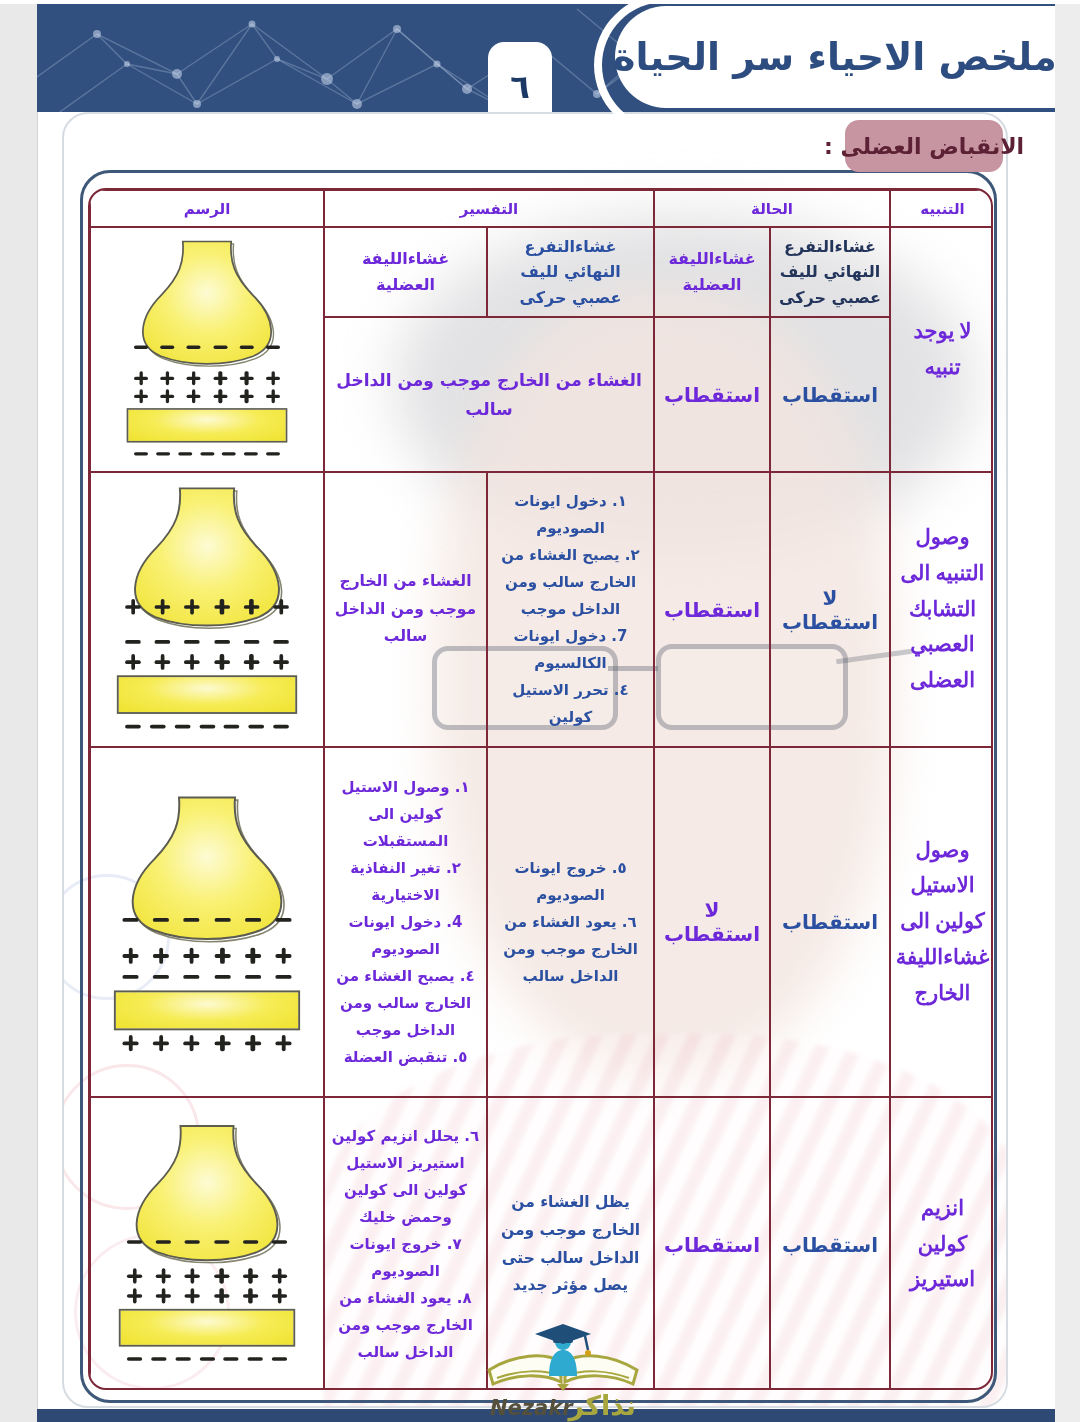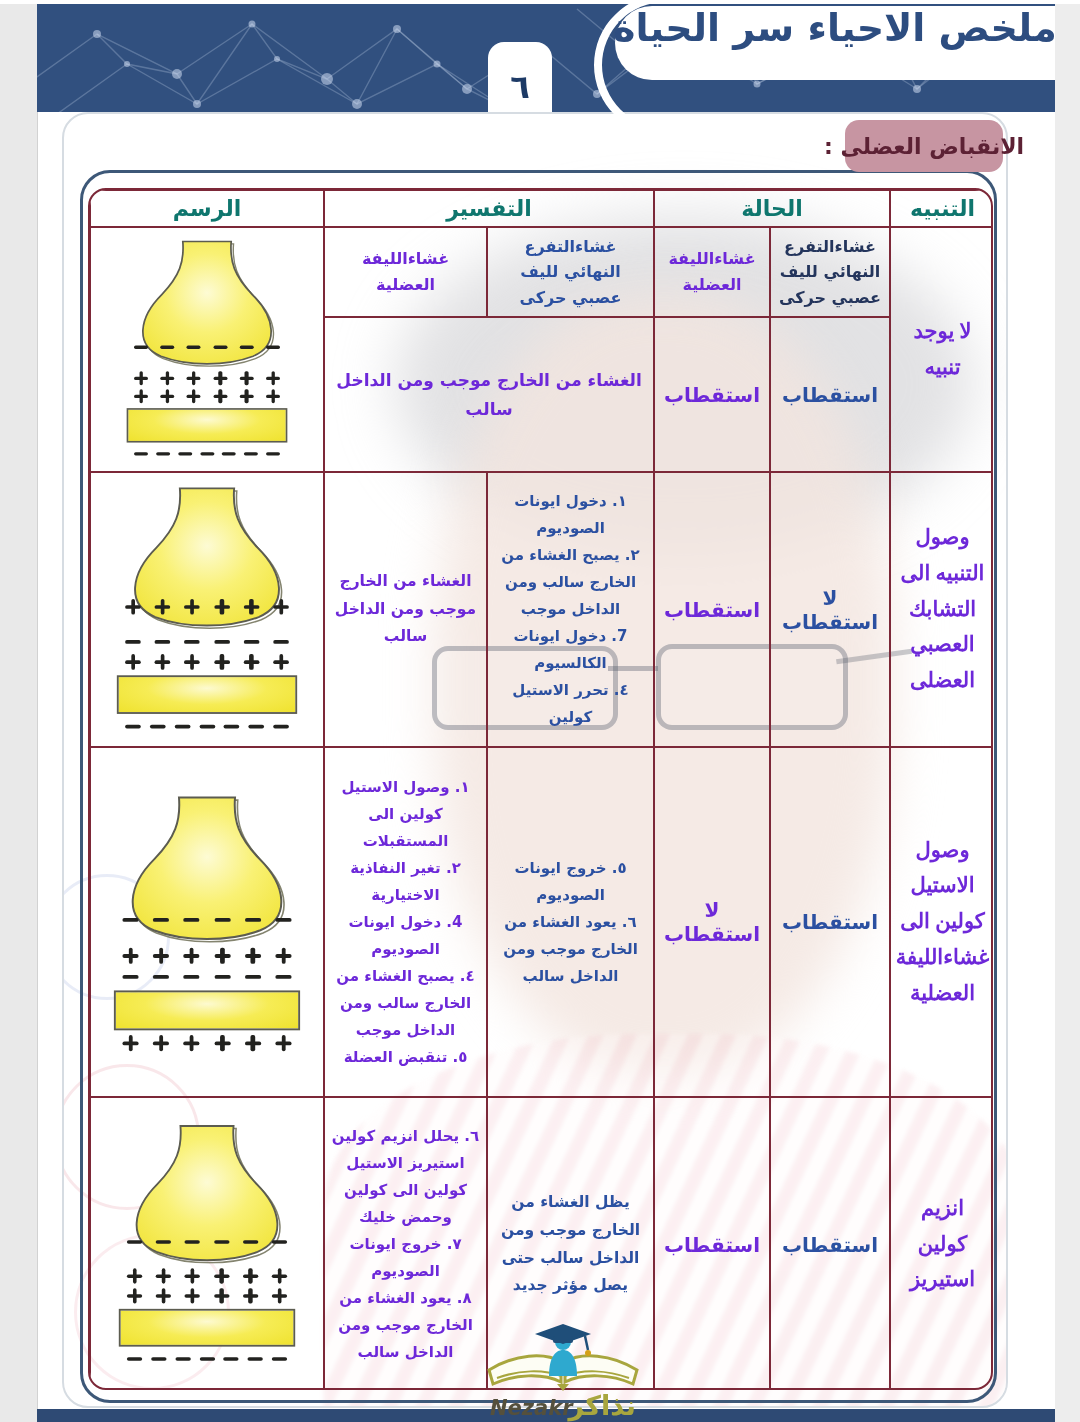--- a/index.html
+++ b/index.html
@@ -6,22 +6,22 @@
   .screen{position:relative;width:1080px;height:1422px;margin:0 auto;background:#ffffff;
           font-family:"DejaVu Sans", sans-serif;overflow:hidden;}
   
   .gutter-left{position:absolute;left:0;top:0;width:37px;height:1422px;background:#e9e9e9;border-right:1px solid #d2d2d2;}
   .gutter-right{position:absolute;right:0;top:0;width:25px;height:1422px;background:#ededed;}
   .top-strip{position:absolute;left:0;top:0;width:1080px;height:4px;background:#ffffff;z-index:5;}
 
   
   .banner{position:absolute;left:37px;top:4px;width:1018px;height:108px;background:#31507f;overflow:hidden;z-index:1;}
   .banner svg{position:absolute;left:0;top:0;}
-  .title-box{position:absolute;left:615px;top:6px;width:440px;height:74px;background:#ffffff;
-             border-radius:52px 0 0 52px;z-index:3;display:flex;justify-content:center;}
+  .title-box{position:absolute;left:615px;top:6px;width:440px;height:102px;background:#ffffff;
+             border-radius:52px 0 0 52px;z-index:3;display:flex;align-items:center;justify-content:center;}
   .title-text{color:#2d4d80;font-weight:bold;font-size:38px;direction:rtl;white-space:nowrap;}
   .crescent{position:absolute;left:594px;top:-6px;width:126px;height:126px;border-radius:50%;
             border:8px solid transparent;border-left-color:#ffffff;border-top-color:#ffffff;
             transform:rotate(-45deg);z-index:2;}
   .page-tab{position:absolute;left:488px;top:42px;width:64px;height:70px;background:#ffffff;
             border-radius:16px 16px 0 0;z-index:3;display:flex;align-items:flex-end;justify-content:center;padding-bottom:6px;box-sizing:border-box;}
   .page-num{color:#1d3a66;font-size:32px;font-weight:bold;}
 
   
   .panel-outer{position:absolute;left:62px;top:112px;width:946px;height:1296px;background:#ffffff;
@@ -52,21 +52,21 @@
   .panel-navy{position:absolute;left:80px;top:170px;width:917px;height:1233px;border:3px solid #3d5878;
               border-radius:30px;box-sizing:border-box;z-index:2;pointer-events:none;}
 
   
   .table{position:absolute;left:88px;top:188px;width:905px;height:1202px;z-index:3;
          display:grid;grid-template-columns:234px 163px 167px 116px 120px 105px;
          grid-template-rows:37px 90px 155px 275px 350px 295px;
          border:2px solid #7c2838;border-radius:18px;overflow:hidden;box-sizing:border-box;background:transparent;}
   .cell{border:1px solid #7c2838;display:flex;flex-direction:column;align-items:center;justify-content:center;
         text-align:center;direction:rtl;padding:4px 6px;box-sizing:border-box;font-weight:bold;}
-  .th{color:#0f766e;font-size:22px;}
+  .th{color:#6d28d9;font-size:15px;}
   .red{color:#6d28d9;}
   .blue{color:#2b50a1;}
   .navy-text{color:#24355c;}
   .sub{font-size:16px;line-height:1.6;}
   .state{font-size:20px;letter-spacing:.5px;}
   .stim{font-size:21px;line-height:1.7;font-family:Liberation Serif, serif;}
   .expfull{font-size:17px;line-height:1.7;}
   .list-cell{justify-content:center;font-size:15px;line-height:1.8;}
   .list-cell .li{width:100%;}
   .txt-cell{font-size:15.5px;line-height:1.8;}
@@ -355,21 +355,21 @@
         <div class="li">4. دخول ايونات الصوديوم</div>
         <div class="li">٤. يصبح الغشاء من الخارج سالب ومن الداخل موجب</div>
         <div class="li">٥. تنقبض العضلة</div>
       </div>
     <div class="cell list-cell blue" style="grid-area:5/3/6/4">
         <div class="li">٥. خروج ايونات الصوديوم</div>
         <div class="li">٦. يعود الغشاء من الخارج موجب ومن الداخل سالب</div>
       </div>
     <div class="cell state red" style="grid-area:5/4/6/5">لا استقطاب</div>
     <div class="cell state blue" style="grid-area:5/5/6/6">استقطاب</div>
-    <div class="cell stim red" style="grid-area:5/6/6/7">وصول الاستيل كولين الى غشاءالليفة العضلية</div>
+    <div class="cell stim red" style="grid-area:5/6/6/7">وصول الاستيل كولين الى غشاءالليفة الخارج</div>
 
     <div class="cell draw-cell" style="grid-area:6/1/7/2">
       <div class="drawing s090">
           <div class="bell-wrap">
             <svg viewBox="0 0 220 165">
               <defs>
                 <radialGradient id="gy3" cx="50%" cy="42%" r="72%">
                   <stop offset="0%" stop-color="#fdfbd4"></stop>
                   <stop offset="45%" stop-color="#f9f174"></stop>
                   <stop offset="100%" stop-color="#f0e335"></stop>

